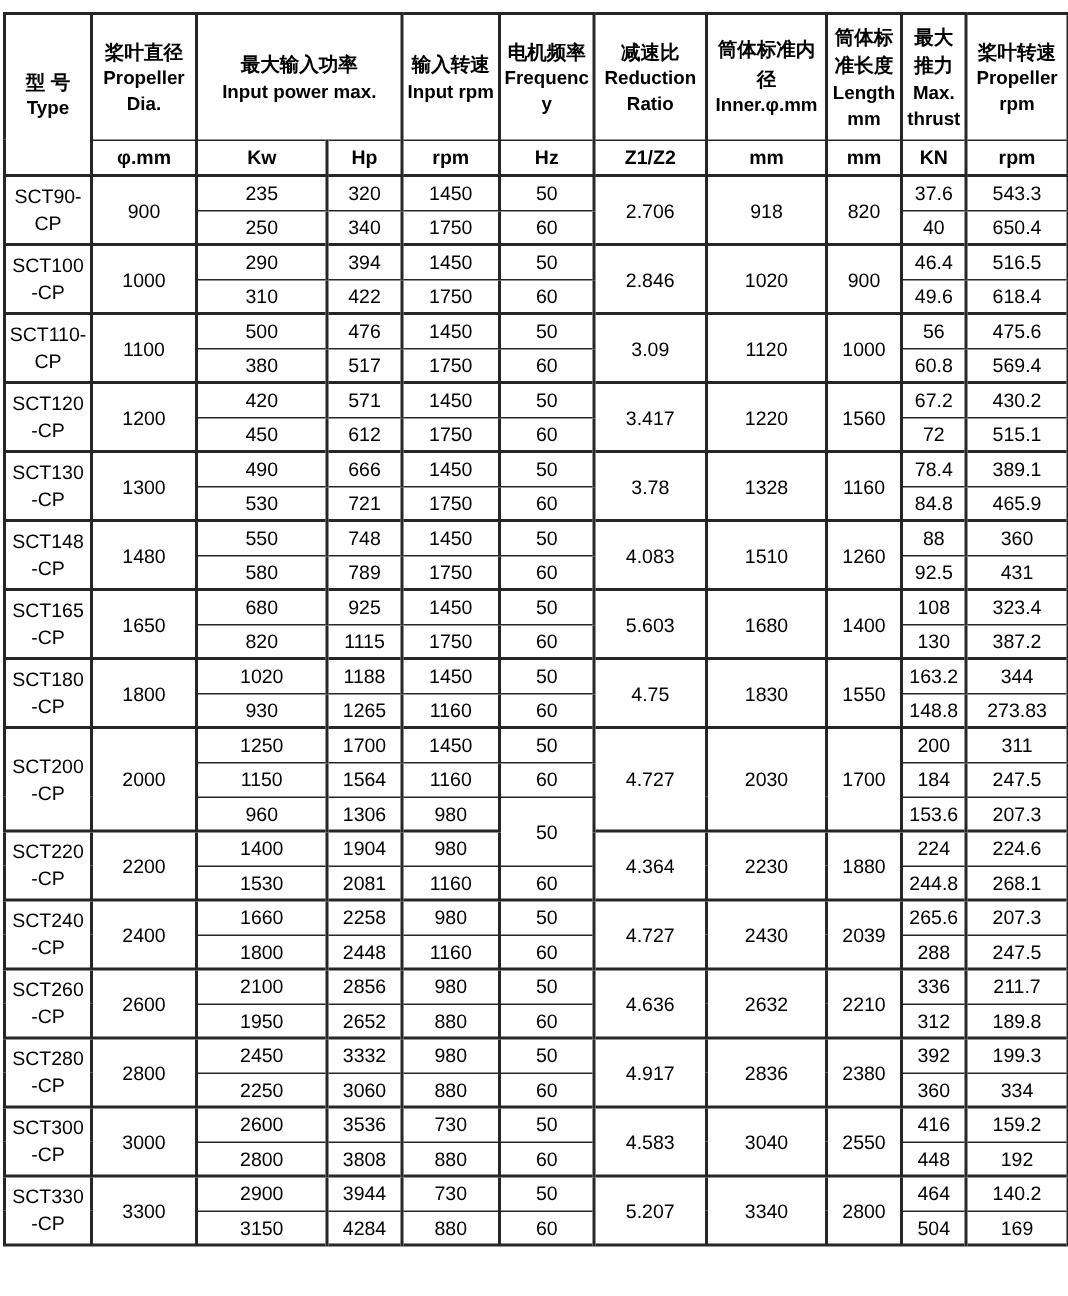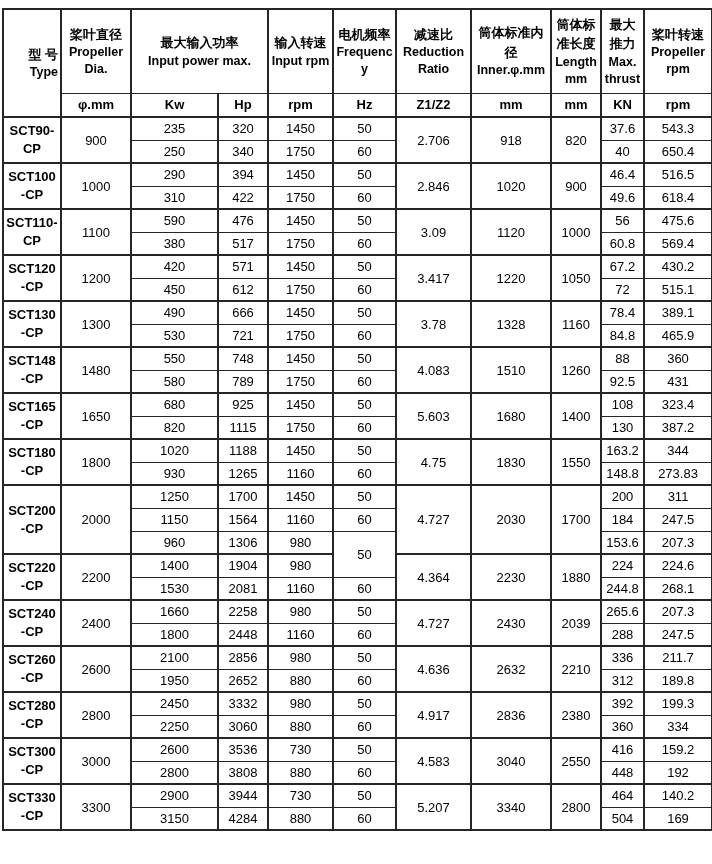--- a/index.html
+++ b/index.html
@@ -19,28 +19,28 @@
     padding:0 2px;
     overflow-wrap:break-word;word-break:break-word;
     background:#fff;
   }
   
   .spec thead th{font-weight:bold;}
   .spec tr.h1{height:84px;}
   .spec tr.h1 th{border-bottom-width:1px;border-top-width:2px;}
   .spec tr.h2{height:24px;}
   .spec tr.h2 th{border-bottom-width:2px;font-size:13px;}
-  .spec th.type-head{border-bottom-width:2px;text-align:right;}
+  .spec th.type-head{border-bottom-width:2px;}
   .hzh{display:block;font-size:13px;line-height:1.5;}
   .hen{display:block;font-size:12.5px;line-height:1.35;}
   
   .spec tbody tr{height:23px;}
   .spec tbody td{font-size:13px;border-top-width:1px;border-bottom-width:1px;}
   .spec tbody tr.group-start td{border-top-width:2px;}
-  .spec tbody td.model{font-weight:bold;line-height:1.35;}
+  .spec tbody td.model{font-weight:normal;line-height:1.35;}
 </style>
 </head>
 <body>
 
 <div class="page">
   <table class="spec">
     <colgroup>
       <col style="width:58px">
         <col style="width:70px">
         <col style="width:87px">
@@ -148,21 +148,21 @@
           <td>310</td>
           <td>422</td>
           <td>1750</td>
           <td>60</td>
           <td>49.6</td>
           <td>618.4</td>
         </tr>
         <tr class="group-start">
           <td rowspan="2" class="model">SCT110-CP</td>
           <td rowspan="2">1100</td>
-          <td>590</td>
+          <td>500</td>
           <td>476</td>
           <td>1450</td>
           <td>50</td>
           <td rowspan="2">3.09</td>
           <td rowspan="2">1120</td>
           <td rowspan="2">1000</td>
           <td>56</td>
           <td>475.6</td>
         </tr>
         <tr class="sub-row">
@@ -175,21 +175,21 @@
         </tr>
         <tr class="group-start">
           <td rowspan="2" class="model">SCT120-CP</td>
           <td rowspan="2">1200</td>
           <td>420</td>
           <td>571</td>
           <td>1450</td>
           <td>50</td>
           <td rowspan="2">3.417</td>
           <td rowspan="2">1220</td>
-          <td rowspan="2">1050</td>
+          <td rowspan="2">1560</td>
           <td>67.2</td>
           <td>430.2</td>
         </tr>
         <tr class="sub-row">
           <td>450</td>
           <td>612</td>
           <td>1750</td>
           <td>60</td>
           <td>72</td>
           <td>515.1</td>

